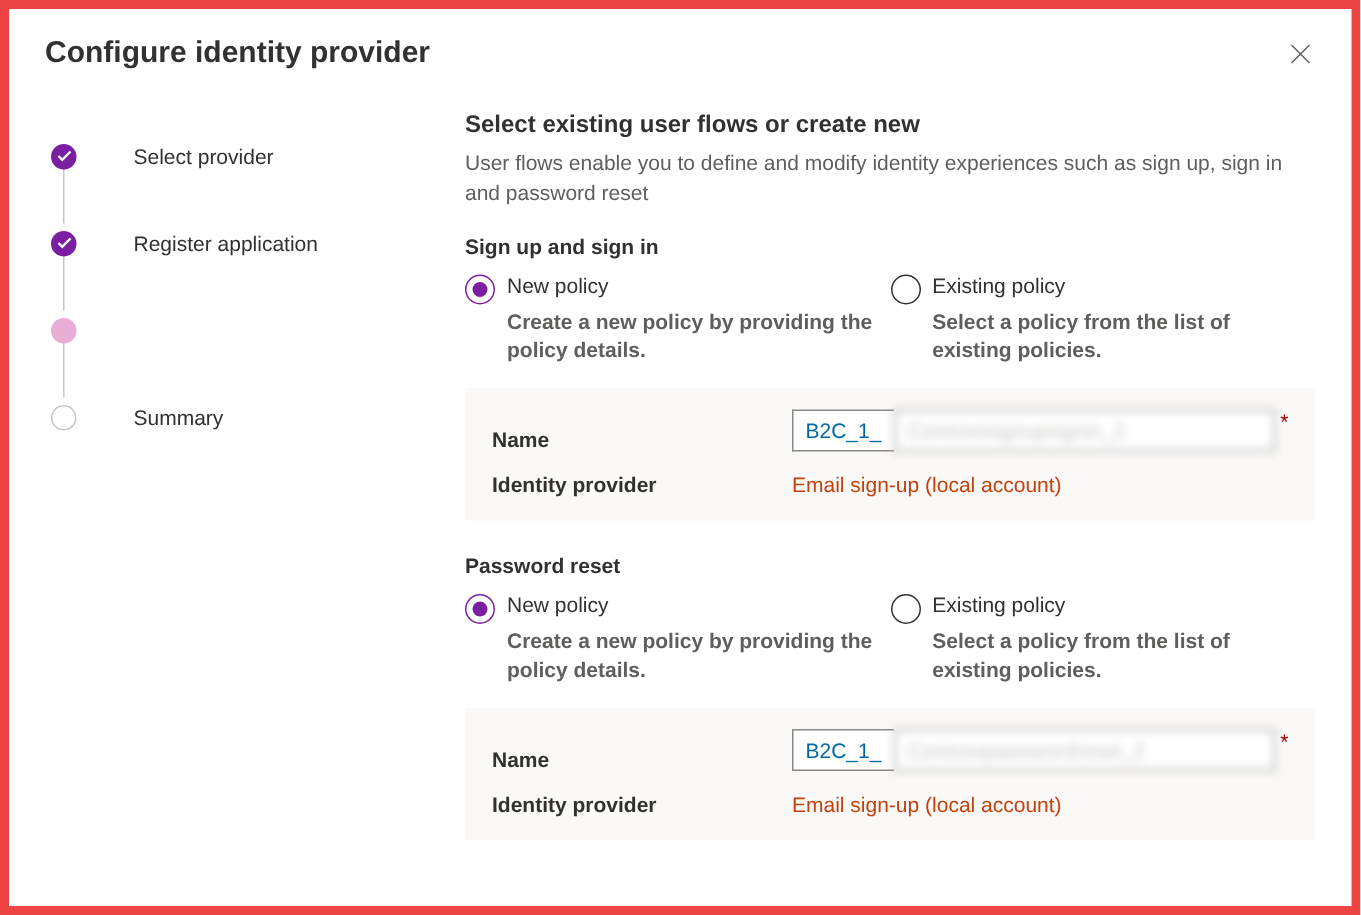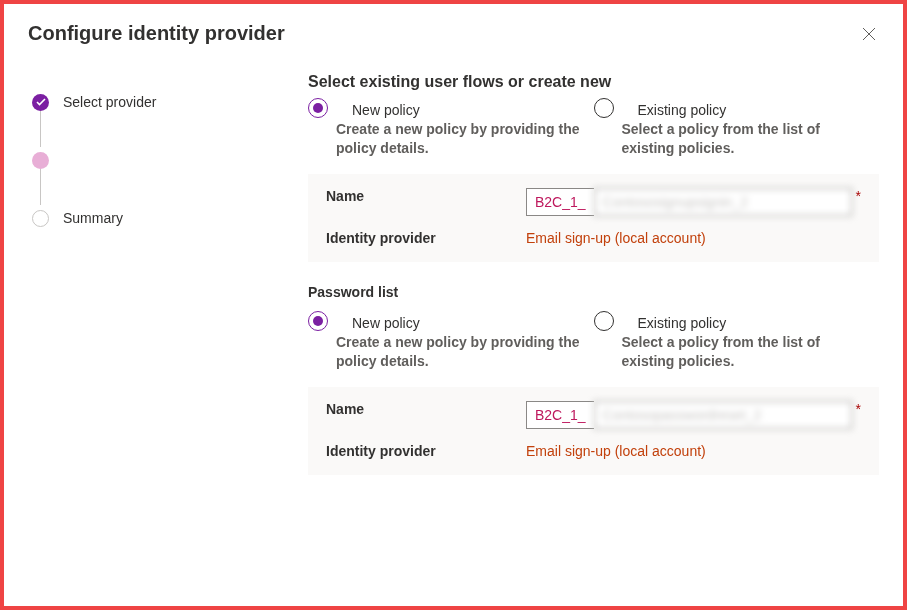--- a/index.html
+++ b/index.html
@@ -5,21 +5,21 @@
     * { box-sizing: border-box; margin: 0; padding: 0; }
     body {
       font-family: "Segoe UI", -apple-system, BlinkMacSystemFont, sans-serif;
       font-size: 14px;
       color: #323130;
       background: #fff;
     }
     .panel {
       width: 907px;
       height: 610px;
-      border: 4px solid #ef4444;
+      border: 6px solid #ef4444;
       display: flex;
       flex-direction: column;
       overflow: hidden;
     }
     .header {
       display: flex;
       align-items: center;
       justify-content: space-between;
       padding: 18px 24px 12px 24px;
     }
@@ -81,20 +81,21 @@
     .step-circle.current {
       background: #e8aed6;
     }
     .step-circle.pending {
       border: 1px solid #c8c6c4;
       background: #fff;
     }
     .step-label {
       font-size: 14px;
       color: #323130;
+      margin-left: 24px;
     }
     .step.current .step-label {
       font-weight: 600;
     }
     .main {
       flex: 1;
       padding: 16px 24px 0 24px;
       overflow-y: auto;
     }
     .main h2 {
@@ -115,22 +116,22 @@
       display: flex;
       gap: 0;
       margin-bottom: 16px;
     }
     .radio-col {
       width: 50%;
       padding-right: 10px;
     }
     .radio-option {
       display: flex;
-      align-items: flex-end;
-      gap: 24px;
+      align-items: flex-start;
+      gap: 8px;
     }
     .radio {
       width: 20px;
       height: 20px;
       border-radius: 50%;
       border: 1px solid #323130;
       flex-shrink: 0;
       display: flex;
       align-items: center;
       justify-content: center;
@@ -159,42 +160,42 @@
       padding-left: 28px;
       font-weight: bold;
     }
     .form-block {
       background: #faf9f8;
       padding: 14px 18px 16px 18px;
       margin-bottom: 22px;
     }
     .form-row {
       display: flex;
-      align-items: flex-start;
+      align-items: flex-end;
       margin-bottom: 14px;
     }
     .form-row:last-child { margin-bottom: 0; }
     .form-label {
       width: 200px;
       font-weight: 600;
       font-size: 14px;
     }
     .input-wrap {
       display: flex;
       align-items: stretch;
       flex: 1;
       position: relative;
     }
     .input-prefix {
       border: 1px solid #8a8886;
       border-right: none;
       background: #fff;
       padding: 5px 8px;
       font-size: 14px;
-      color: #be185d;
+      color: #0369a1;
       display: flex;
       align-items: center;
     }
     .input-field {
       border: 1px solid #8a8886;
       background: #fff;
       padding: 5px 8px;
       font-size: 14px;
       flex: 1;
       color: #c8c6c4;
@@ -232,36 +233,47 @@
         <div class="step-line"></div>
         <div class="step-circle completed">
           <svg width="10" height="8" viewBox="0 0 10 8">
               <path d="M1 4 L3.5 6.5 L9 1" stroke="#fff" stroke-width="1.6" fill="none"></path>
             </svg>
         </div>
         <span class="step-label">Select provider</span>
       </div>
 
 
+      <div class="step">
+        <div class="step-line"></div>
+        <div class="step-circle completed">
+          <svg width="10" height="8" viewBox="0 0 10 8">
+              <path d="M1 4 L3.5 6.5 L9 1" stroke="#fff" stroke-width="1.6" fill="none"></path>
+            </svg>
+        </div>
+        <span class="step-label">Register application</span>
+      </div>
 
       <div class="step current">
         <div class="step-line"></div>
         <div class="step-circle current"></div>
       </div>
 
       <div class="step">
         <div class="step-circle pending"></div>
         <span class="step-label">Summary</span>
       </div>
 
     </div>
 
     <div class="main">
       <h2>Select existing user flows or create new</h2>
-
+      <p class="main-desc">User flows enable you to define and modify identity experiences such as sign up, sign in and password reset</p>
+
+      <div class="section-title">Sign up and sign in</div>
 
       <div class="radio-row">
         <div class="radio-col">
           <div class="radio-option">
             <div class="radio selected"></div>
             <span class="radio-label">New policy</span>
           </div>
           <div class="radio-desc">Create a new policy by providing the policy details.</div>
         </div>
         <div class="radio-col">
@@ -281,21 +293,21 @@
             <input class="input-field" style="filter: blur(3px);" value="Contososignupsignin_2">
             <span class="req">*</span>
           </div>
         </div>
         <div class="form-row">
           <div class="form-label">Identity provider</div>
           <div class="form-value">Email sign-up (local account)</div>
         </div>
       </div>
 
-      <div class="section-title">Password list</div>
+      <div class="section-title">Password reset</div>
 
       <div class="radio-row">
         <div class="radio-col">
           <div class="radio-option">
             <div class="radio selected"></div>
             <span class="radio-label">New policy</span>
           </div>
           <div class="radio-desc">Create a new policy by providing the policy details.</div>
         </div>
         <div class="radio-col">

